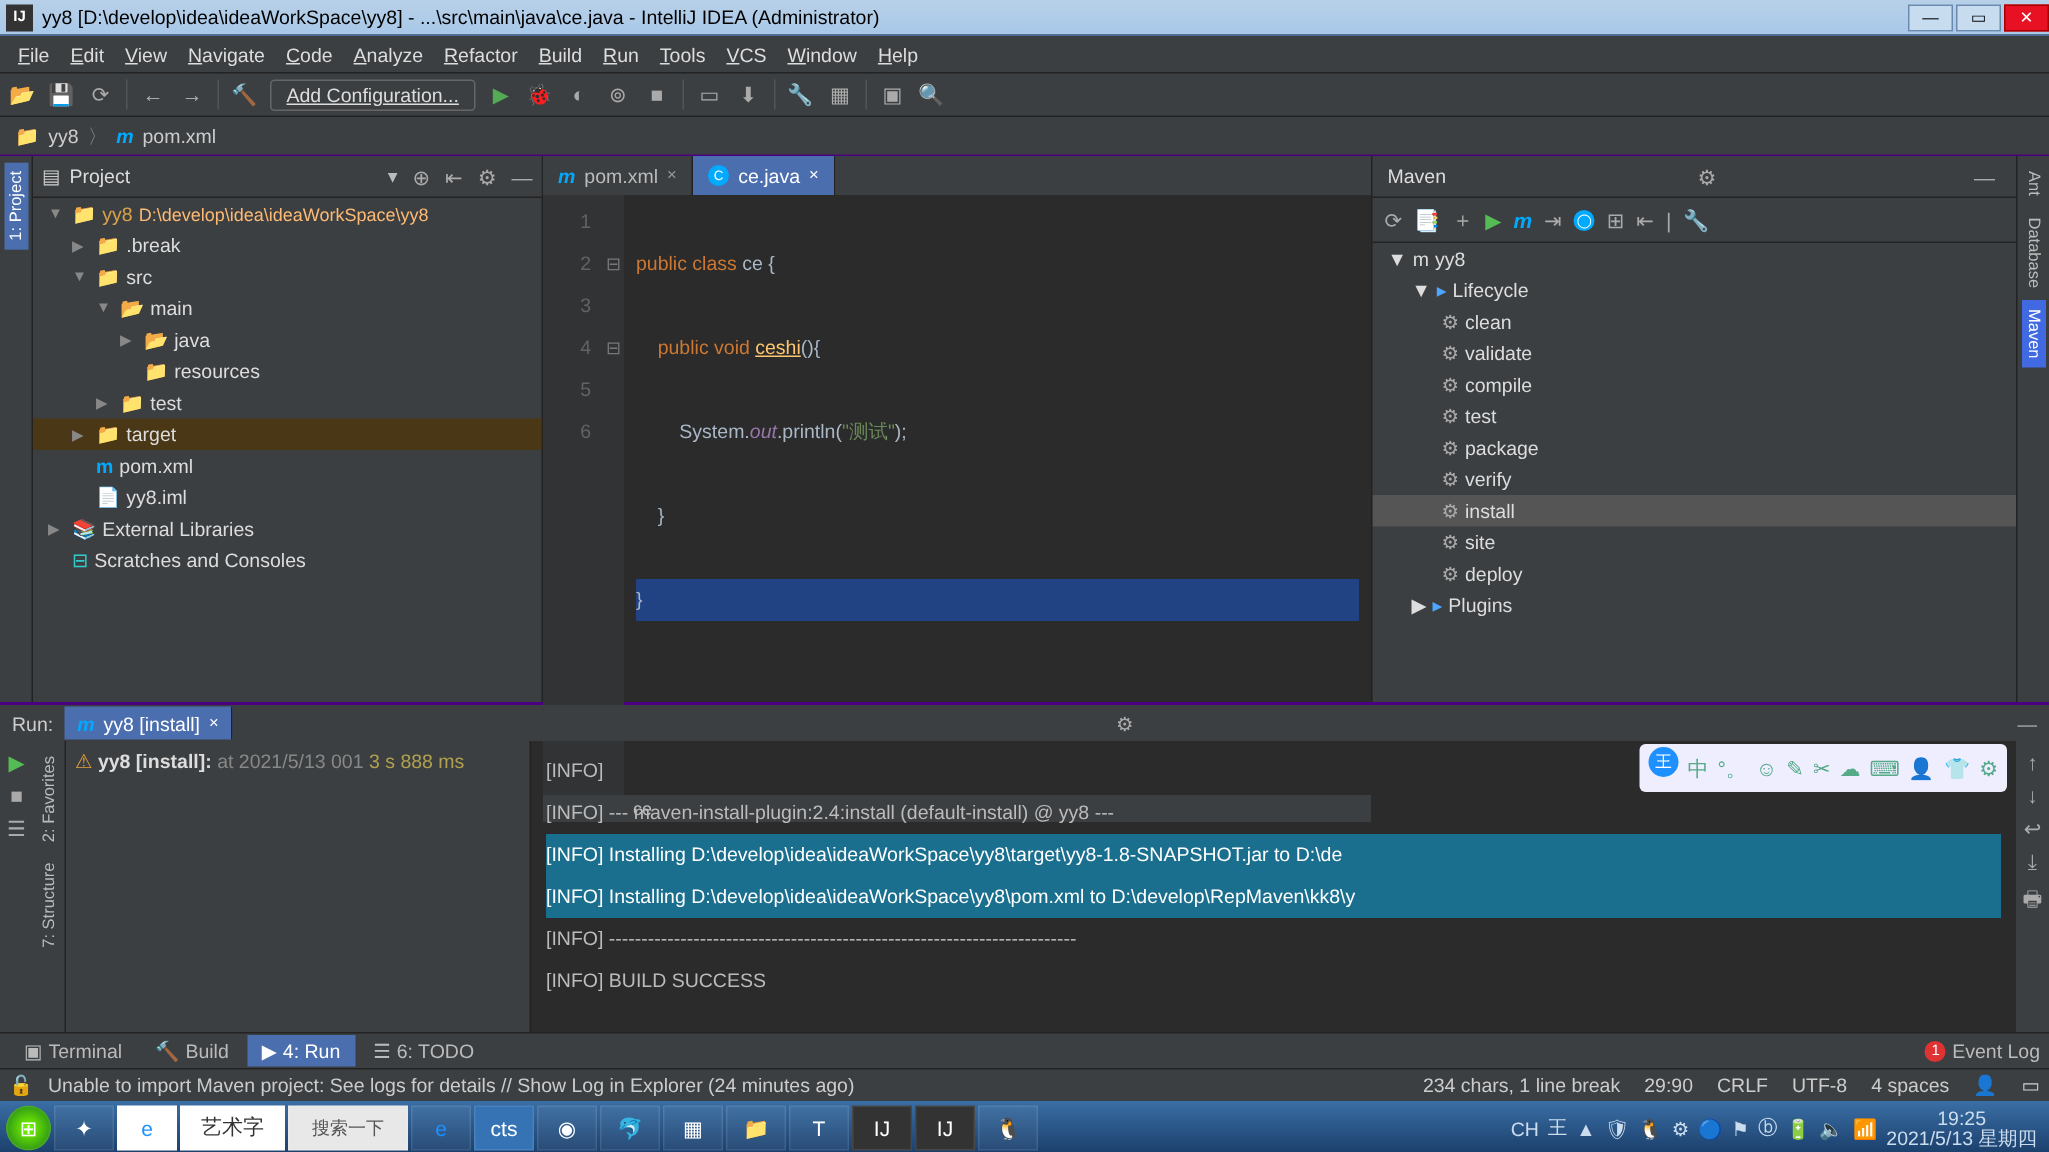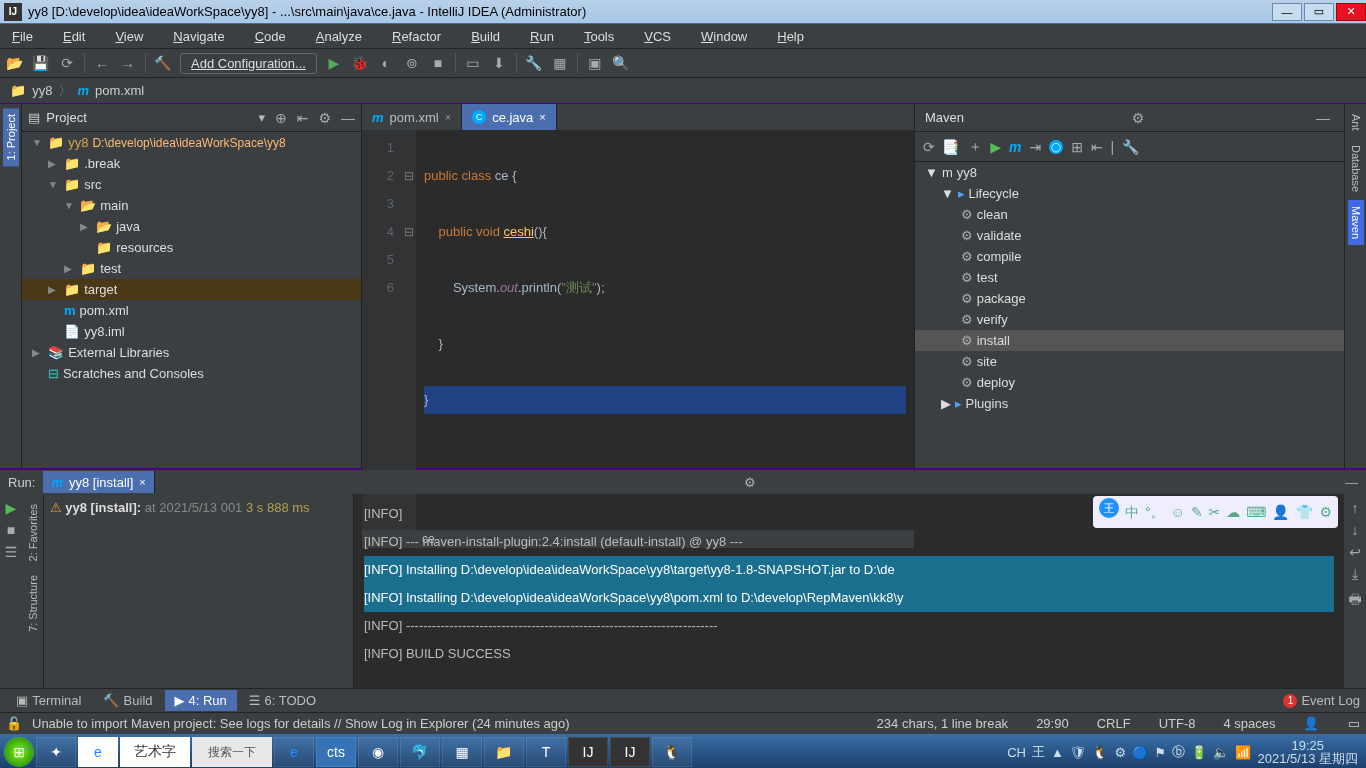--- a/index.html
+++ b/index.html
@@ -6,21 +6,21 @@
 body { background: #2b2b2b; color: #bbb; overflow: hidden; width: 1366px; height: 768px; position: relative; }
 
 
 .titlebar { background: linear-gradient(#b8d0e8,#a8c8e8); height: 24px; display: flex; align-items: center; padding-left: 4px; color: #000; font-size: 12px; border-bottom:1px solid #4a6a9a; }
 .titlebar .icon { width: 18px; height: 18px; background: #333; color: #fff; display: inline-flex; align-items: center; justify-content: center; margin-right: 6px; font-size: 10px; font-weight: bold; }
 .winctl { margin-left: auto; display:flex; }
 .winctl div { width: 30px; height: 18px; border: 1px solid #6a8ab0; background:#c8dcf0; margin-left: 2px; display:flex; align-items:center; justify-content:center; font-size:11px;}
 .winctl .close { background: #e81123; color:#fff; border-color:#a00;}
 
 
-.menubar { background: #3c3f41; height: 24px; display: flex; align-items: center; padding: 0 6px; gap: 18px; color:#ddd;}
+.menubar { background: #3c3f41; height: 24px; display: flex; align-items: center; padding: 0 6px; gap: 2px; color:#ddd;}
 .menubar span { padding: 2px 6px; cursor: default; }
 .menubar span u { text-decoration: underline; }
 
 
 .toolbar { background: #3c3f41; height: 30px; border-top:1px solid #222; border-bottom:1px solid #222; display:flex; align-items:center; padding:0 6px; gap:8px;}
 .tb-sep { width:1px; height:20px; background:#555;}
 .tb-i { width:18px; height:18px; display:inline-flex; align-items:center; justify-content:center; color:#aaa; font-size:14px;}
 .addconf { border:1px solid #666; border-radius:3px; padding:2px 10px; color:#ddd;text-decoration:underline;}
 .tb-green { color:#6b6;}
 .tb-play { color:#5a5;}
@@ -120,21 +120,21 @@
 
 .btabs { height:24px; background:#3c3f41; border-top:1px solid #222; display:flex; align-items:center; padding:0 6px; gap:2px; color:#bbb;}
 .btab { padding:3px 10px; display:flex; align-items:center; gap:4px;}
 .btab.active { background:#4b6eaf; color:#fff;}
 .evlog { margin-left:auto; display:flex; align-items:center; gap:4px;}
 .evlog .badge { background:#d33; color:#fff; border-radius:50%; width:14px; height:14px; font-size:10px; display:inline-flex; align-items:center; justify-content:center;}
 
 
 .status { height:22px; background:#3c3f41; border-top:1px solid #222; display:flex; align-items:center; padding:0 6px; color:#ccc; font-size:12px; gap:10px;}
 .status .lock { width:16px;}
-.status .rinfo { margin-left:auto; display:flex; gap:28px;}
+.status .rinfo { margin-left:auto; display:flex; gap:16px;}
 
 
 .taskbar { height:36px; background: linear-gradient(#3a6ea5,#1a3e6a); display:flex; align-items:center; padding:0 4px; gap:2px;}
 .taskbar .tbtn { height:30px; min-width:40px; background:rgba(255,255,255,0.05); border:1px solid rgba(255,255,255,0.1); display:flex; align-items:center; justify-content:center; color:#fff; font-size:14px;}
 .taskbar .start { background:radial-gradient(circle,#7cfc00,#1a7a1a); border-radius:50%; width:30px; height:30px; min-width:30px;}
 .taskbar .search { background:#e8e8e8; color:#555; width:80px; font-size:12px;}
 .taskbar .tray { margin-left:auto; display:flex; align-items:center; gap:6px; color:#cde; font-size:11px;}
 .taskbar .tray .clock { text-align:center; line-height:13px; padding-right:4px;}
 
 

